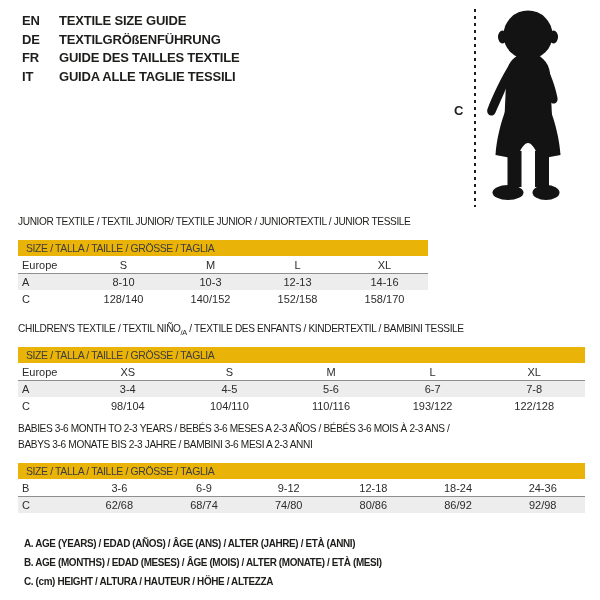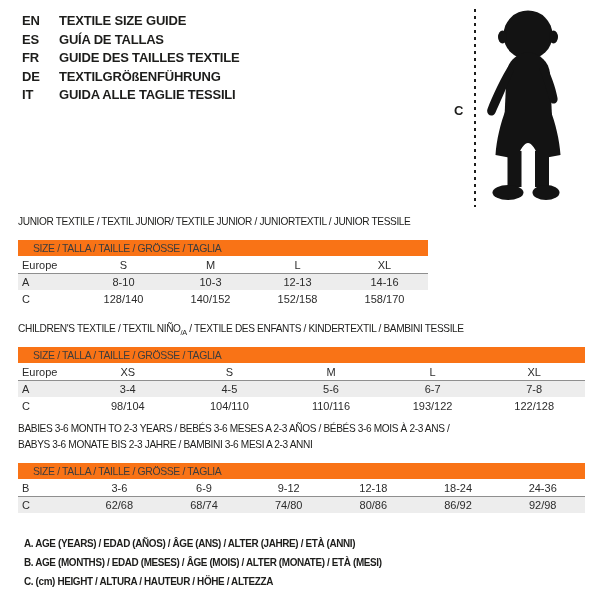--- a/index.html
+++ b/index.html
@@ -17,22 +17,22 @@
     background:repeating-linear-gradient(to bottom,#1d1d1b 0 3px,transparent 3px 7px);}
   .c-label{position:absolute;left:14px;top:103px;font-weight:bold;font-size:13px;}
   .baby-svg{position:absolute;left:42px;top:9px;}
   
   .sec-title{position:absolute;left:18px;margin:0;font-size:11px;font-weight:normal;
     letter-spacing:-0.4px;white-space:nowrap;}
   .squeeze{display:inline-block;transform:scaleX(0.92);transform-origin:left center;}
   .title2line{line-height:15.5px;}
   
   .tbl{position:absolute;left:18px;font-size:11px;}
-  .tbl-head{background:#f97316;height:16px;line-height:16px;color:#3d3d3d;
-    padding-left:15px;white-space:nowrap;overflow:hidden;}
+  .tbl-head{background:#eab308;height:16px;line-height:16px;color:#3d3d3d;
+    padding-left:8px;white-space:nowrap;overflow:hidden;}
   .tbl-head .squeeze{letter-spacing:-0.4px;transform:scaleX(0.95);}
   .tbl-row{display:flex;align-items:center;color:#2c2c2c;}
   .row-h17{height:17px;}
   .row-h16{height:16px;}
   .row-first{border-bottom:1px solid #8f8f8f;}
   .row-alt{background:#ededed;}
   .lbl{flex:0 0 58px;padding-left:4px;}
   .lbl-sm{flex:0 0 55px;padding-left:4px;}
   .cell{flex:1 1 0;text-align:center;}
   
@@ -45,30 +45,26 @@
 <body>
 
 <div class="page">
 
   <div class="langs">
     <div class="lang-row">
       <span class="lang-code">EN</span>
       <span>TEXTILE SIZE GUIDE</span>
     </div>
     <div class="lang-row">
-      <span class="lang-code">ES</span>
-      <span>GUÍA DE TALLAS</span>
+      <span class="lang-code">DE</span>
+      <span>TEXTILGRÖßENFÜHRUNG</span>
     </div>
     <div class="lang-row">
       <span class="lang-code">FR</span>
       <span>GUIDE DES TAILLES TEXTILE</span>
-    </div>
-    <div class="lang-row">
-      <span class="lang-code">DE</span>
-      <span>TEXTILGRÖßENFÜHRUNG</span>
     </div>
     <div class="lang-row">
       <span class="lang-code">IT</span>
       <span>GUIDA ALLE TAGLIE TESSILI</span>
     </div>
   </div>
 
   <div class="figure">
     <span class="c-label">C</span>
     <div class="dotline"></div>

